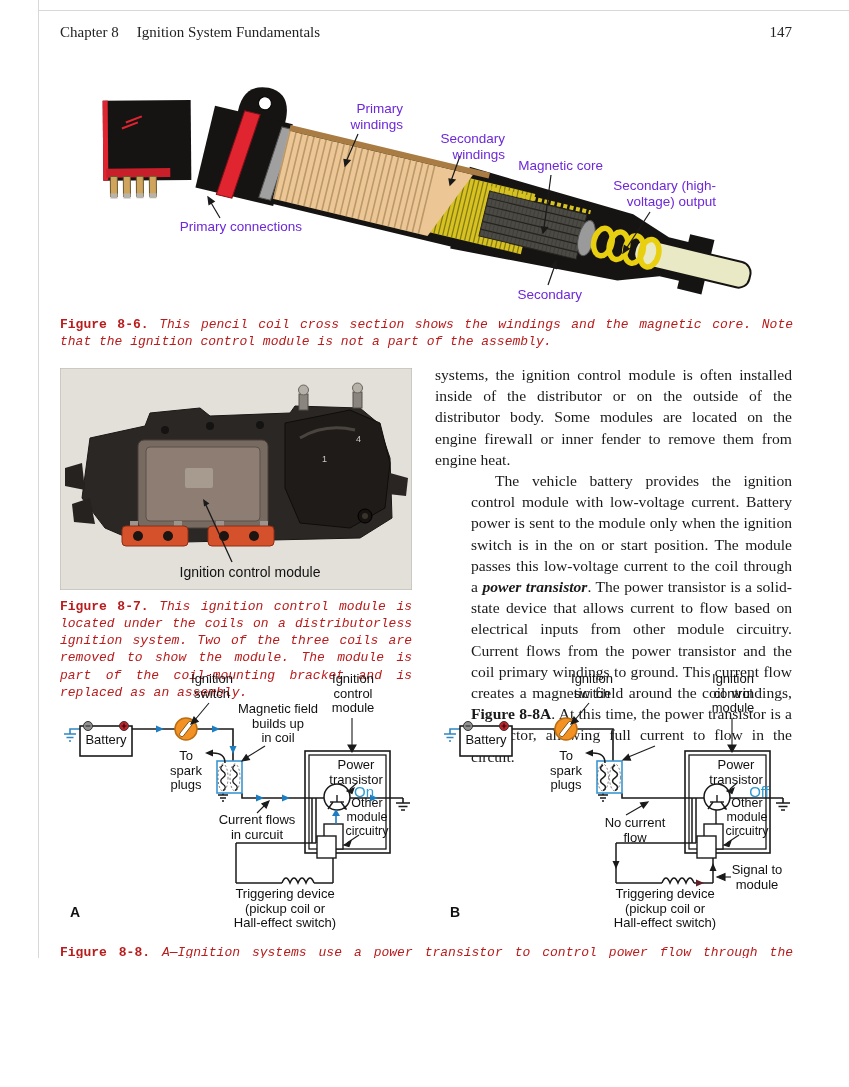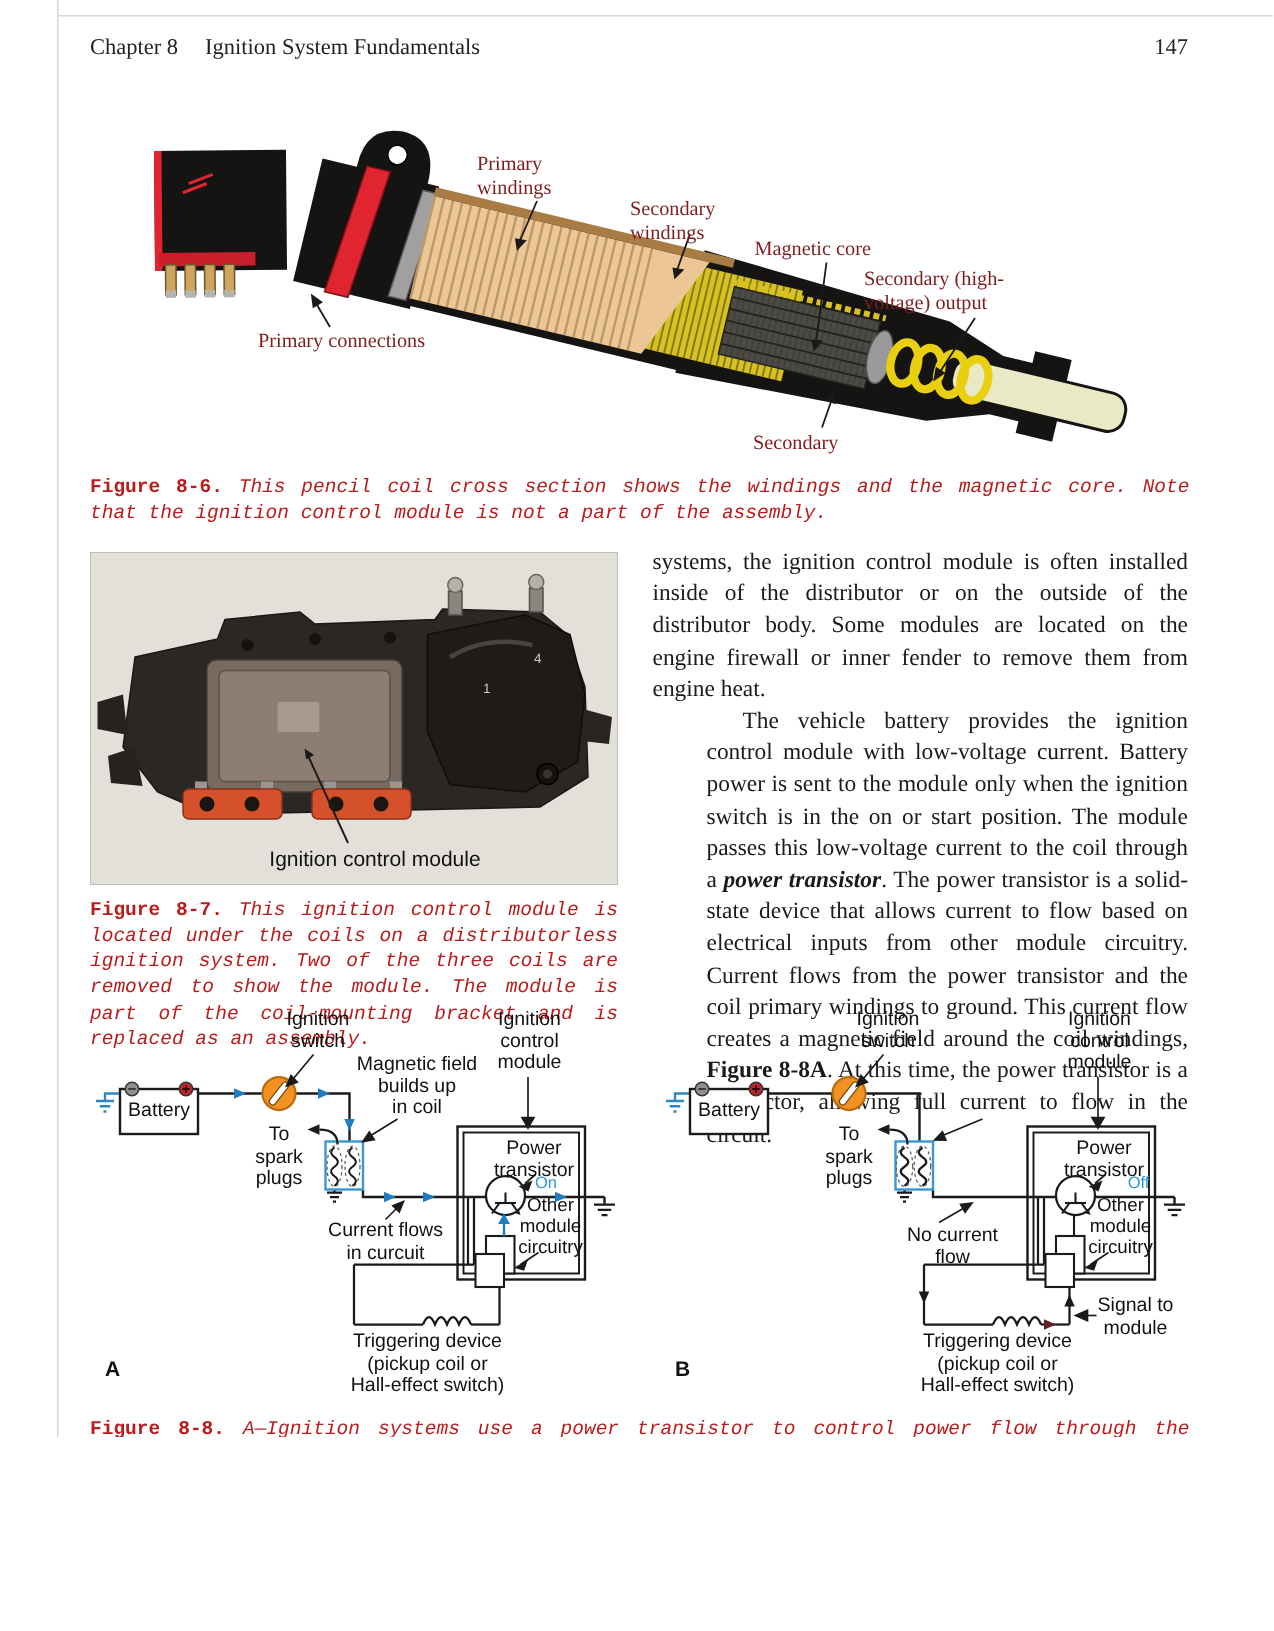--- a/index.html
+++ b/index.html
@@ -7,25 +7,25 @@
         font-family:"Liberation Serif",serif;color:#1a1a1a;padding-left:20px;}
   .edge{position:absolute;background:#d8d8d8;}
   .hdr{position:absolute;left:60px;top:24px;width:732px;display:flex;justify-content:space-between;
        font-size:15px;color:#222;}
   .hdr .ch{margin-right:18px;}
   .cap{position:absolute;font-family:Liberation Mono, monospace;font-size:13px;line-height:1.32;
        text-align:justify;color:#b91c1c;}
   .cap i{font-style:italic;}
   .cap b{font-style:normal;font-weight:bold;}
   .fig{position:absolute;}
-  .fl{position:absolute;font-family:Liberation Serif, serif;font-size:13.5px;line-height:1.15;
-      text-align:left;white-space:pre-line;color:#7f1d1d;}
+  .fl{position:absolute;font-family:Liberation Sans, sans-serif;font-size:13.5px;line-height:1.15;
+      text-align:right;white-space:pre-line;color:#6d28d9;}
   .dl{position:absolute;font-family:"Liberation Sans",sans-serif;font-size:13px;line-height:1.12;
       text-align:center;white-space:pre-line;color:#111;}
-  .state{position:absolute;font-family:"Liberation Sans",sans-serif;font-size:11px;color:#2e9ad2;
+  .state{position:absolute;font-family:"Liberation Sans",sans-serif;font-size:15px;color:#2e9ad2;
       text-align:center;}
   .dletter{position:absolute;font-family:"Liberation Sans",sans-serif;font-weight:bold;font-size:14px;color:#111;}
   .bodycol{position:absolute;left:435px;top:364px;width:357px;font-size:15.6px;line-height:1.36;
       text-align:justify;}
   .bodycol p{margin:0;}
   .bodycol p.ind{text-indent:24px;margin-left:36px;}
   .photo-label{position:absolute;font-family:"Liberation Sans",sans-serif;font-size:14px;color:#111;
       text-align:center;}
   .copy{position:absolute;left:43px;top:1050px;font-family:Liberation Mono, monospace;font-size:10px;color:#9a9a9a;}
   svg{display:block;}

